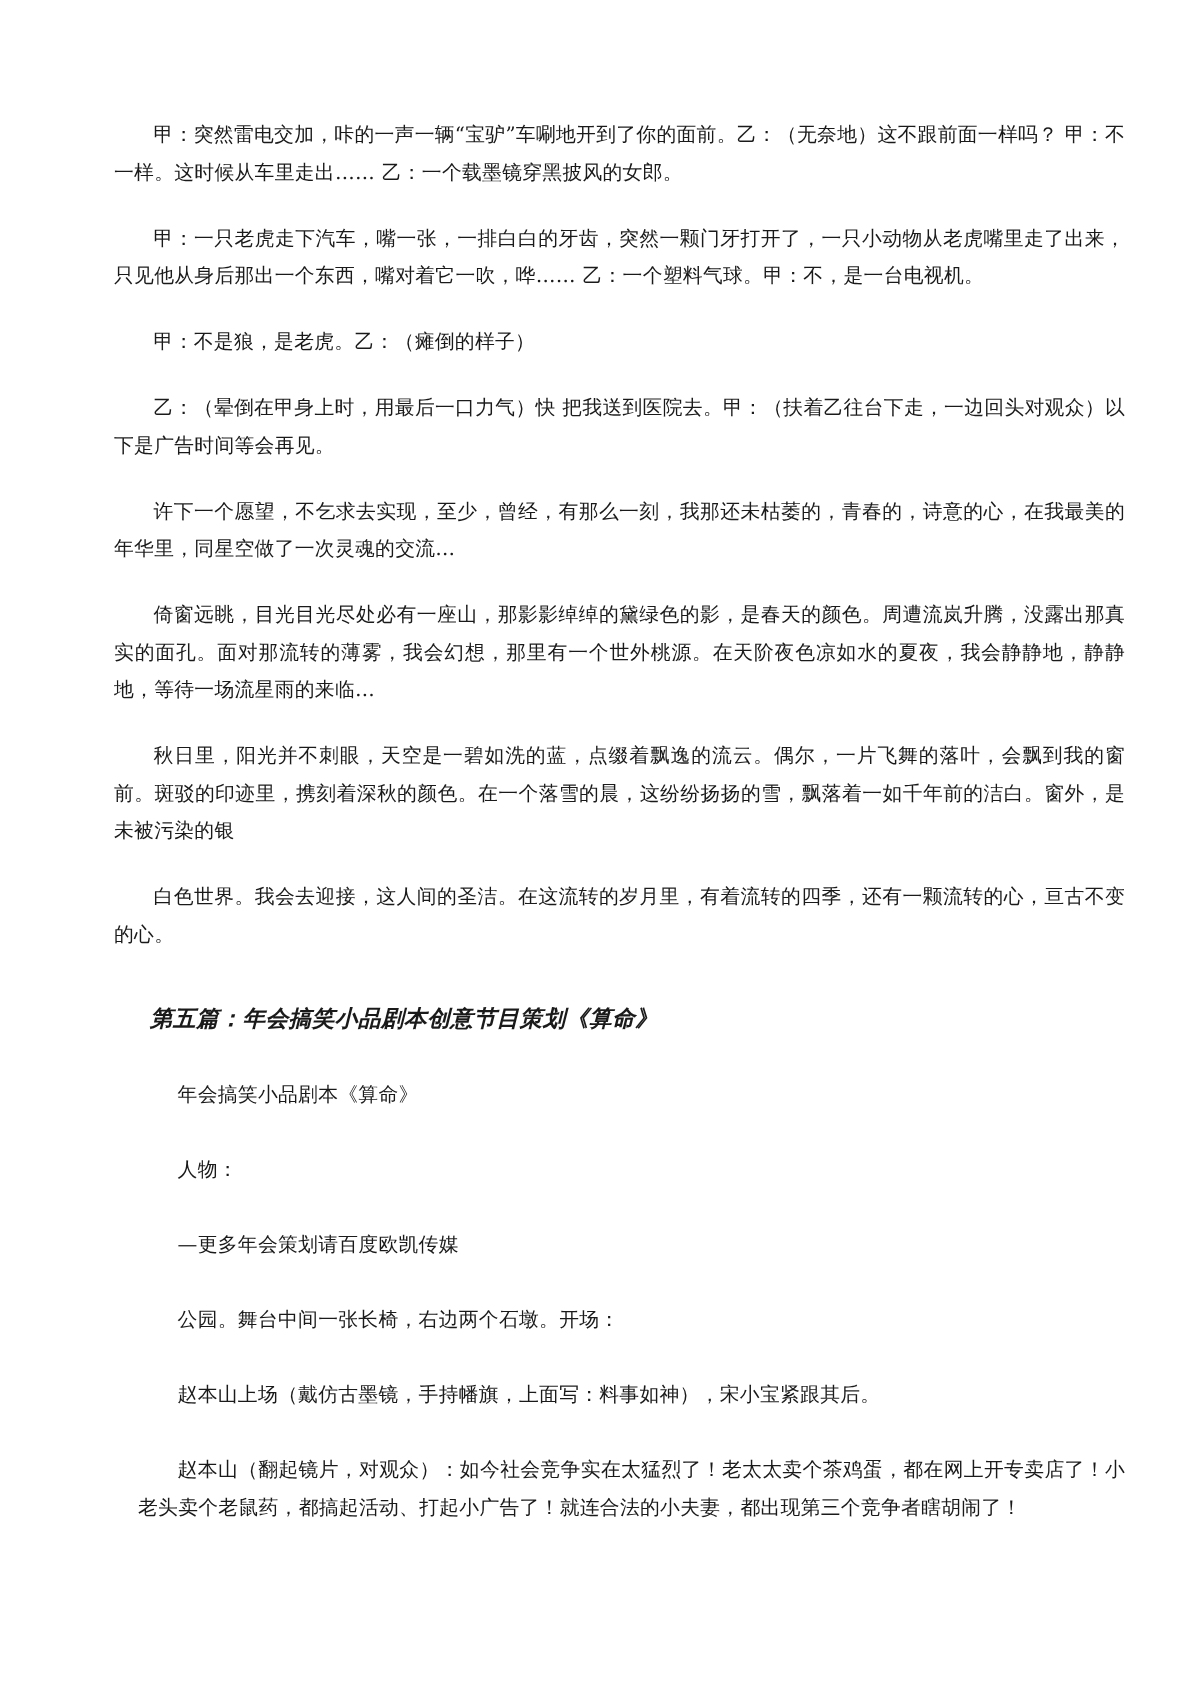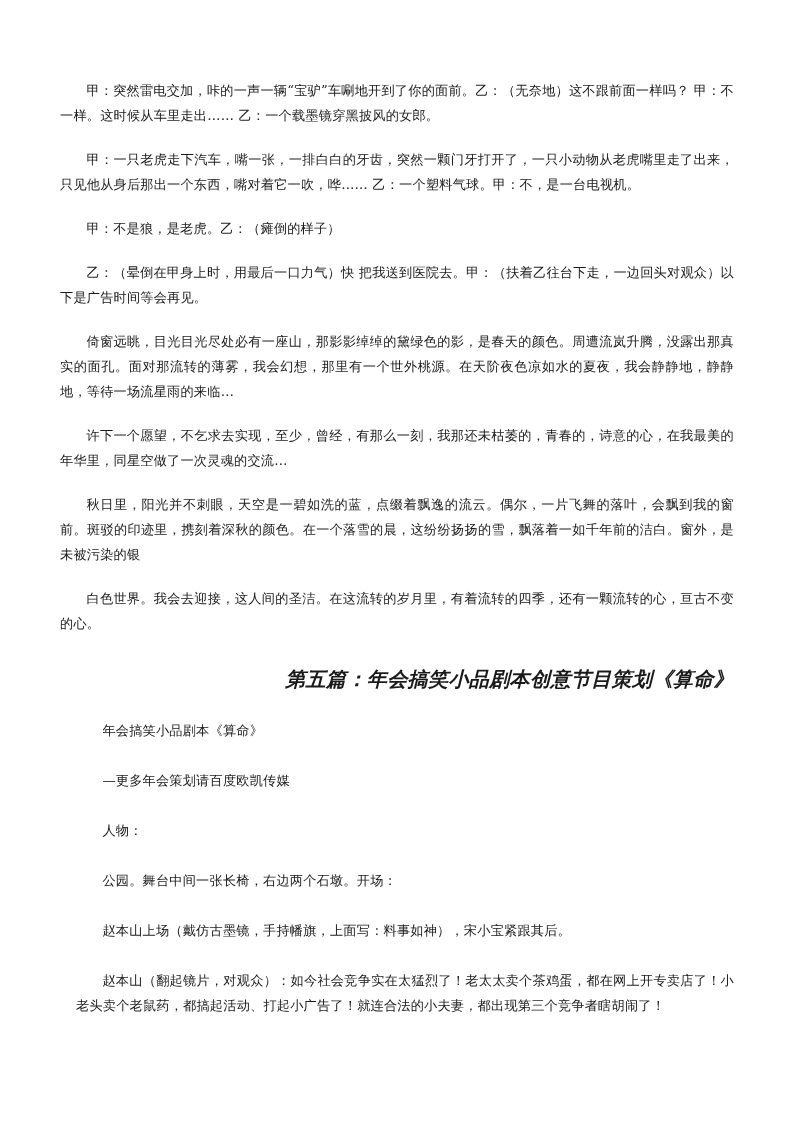--- a/index.html
+++ b/index.html
@@ -15,21 +15,21 @@
     color: #1a1a1a;
     -webkit-font-smoothing: antialiased;
   }
 
   .page {
     position: relative;
     box-sizing: border-box;
     width: 640px;
     height: 1132px;
     background: #ffffff;
-    padding: 78px 64px 40px 60px;
+    padding: 78px 64px 40px 76px;
   }
 
   .doc-body {
     width: 674px;
   }
 
   
   p.para {
     margin: 0 0 19px 0;
     font-size: 13.2px;
@@ -37,28 +37,27 @@
     text-align: justify;
     text-justify: inter-ideograph;
     text-indent: 2em;
     letter-spacing: 0.2px;
     word-break: break-all;
   }
 
   
   h2.section-heading {
     margin: 30px 0 26px 0;
-    font-size: 20px;
+    font-size: 15px;
     line-height: 26px;
     font-weight: bold;
     font-style: italic;
     text-indent: 1.6em;
     letter-spacing: 0.4px;
     font-family: "DejaVu Serif", "Liberation Serif", serif;
-    text-align: right;
   }
 
   
   p.script-line {
     margin: 0 0 25px 16px;
     font-size: 13.2px;
     line-height: 25px;
     text-align: justify;
     text-justify: inter-ideograph;
     text-indent: 2em;
@@ -77,35 +76,35 @@
   <div class="doc-body">
 
     <p class="para">甲：突然雷电交加，咔的一声一辆“宝驴”车唰地开到了你的面前。乙：（无奈地）这不跟前面一样吗？ 甲：不一样。这时候从车里走出…… 乙：一个载墨镜穿黑披风的女郎。</p>
 
     <p class="para">甲：一只老虎走下汽车，嘴一张，一排白白的牙齿，突然一颗门牙打开了，一只小动物从老虎嘴里走了出来，只见他从身后那出一个东西，嘴对着它一吹，哗…… 乙：一个塑料气球。甲：不，是一台电视机。</p>
 
     <p class="para">甲：不是狼，是老虎。乙：（瘫倒的样子）</p>
 
     <p class="para">乙：（晕倒在甲身上时，用最后一口力气）快 把我送到医院去。甲：（扶着乙往台下走，一边回头对观众）以下是广告时间等会再见。</p>
 
+    <p class="para">许下一个愿望，不乞求去实现，至少，曾经，有那么一刻，我那还未枯萎的，青春的，诗意的心，在我最美的年华里，同星空做了一次灵魂的交流…</p>
+
     <p class="para">倚窗远眺，目光目光尽处必有一座山，那影影绰绰的黛绿色的影，是春天的颜色。周遭流岚升腾，没露出那真实的面孔。面对那流转的薄雾，我会幻想，那里有一个世外桃源。在天阶夜色凉如水的夏夜，我会静静地，静静地，等待一场流星雨的来临…</p>
-
-    <p class="para">许下一个愿望，不乞求去实现，至少，曾经，有那么一刻，我那还未枯萎的，青春的，诗意的心，在我最美的年华里，同星空做了一次灵魂的交流…</p>
 
     <p class="para">秋日里，阳光并不刺眼，天空是一碧如洗的蓝，点缀着飘逸的流云。偶尔，一片飞舞的落叶，会飘到我的窗前。斑驳的印迹里，携刻着深秋的颜色。在一个落雪的晨，这纷纷扬扬的雪，飘落着一如千年前的洁白。窗外，是未被污染的银</p>
 
     <p class="para">白色世界。我会去迎接，这人间的圣洁。在这流转的岁月里，有着流转的四季，还有一颗流转的心，亘古不变的心。</p>
 
     <h2 class="section-heading">第五篇：年会搞笑小品剧本创意节目策划《算命》</h2>
 
     <p class="script-line">年会搞笑小品剧本《算命》</p>
 
+    <p class="script-line">人物：</p>
+
     <p class="script-line">—更多年会策划请百度欧凯传媒</p>
-
-    <p class="script-line">人物：</p>
 
 
 
     <p class="script-line">公园。舞台中间一张长椅，右边两个石墩。开场：</p>
 
     <p class="script-line">赵本山上场（戴仿古墨镜，手持幡旗，上面写：料事如神），宋小宝紧跟其后。</p>
 
     <p class="script-line last">赵本山（翻起镜片，对观众）：如今社会竞争实在太猛烈了！老太太卖个茶鸡蛋，都在网上开专卖店了！小老头卖个老鼠药，都搞起活动、打起小广告了！就连合法的小夫妻，都出现第三个竞争者瞎胡闹了！</p>
 
   </div>

